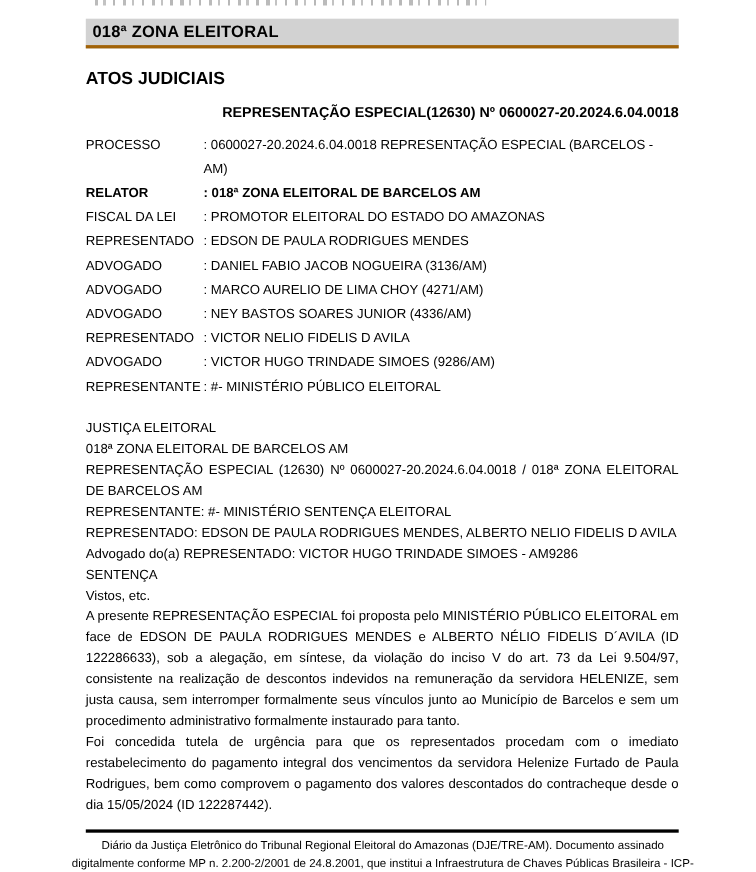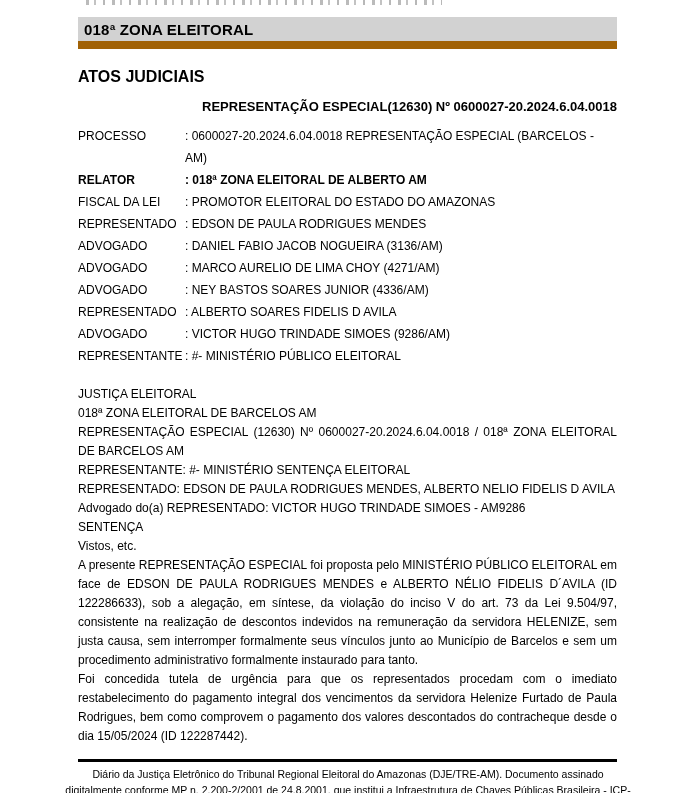--- a/index.html
+++ b/index.html
@@ -16,21 +16,21 @@
     background:repeating-linear-gradient(90deg,
       #8d8d8d 0 3px, transparent 3px 8px,
       #9a9a9a 8px 10px, transparent 10px 17px,
       #888 17px 19px, transparent 19px 26px);
     opacity:.6;
   }
   .page { position:absolute; left:78px; top:17px; width:539px; }
 
   .bar {
     background:#d2d2d2;
-    border-bottom:8px solid #a16207;
+    border-bottom:3px solid #a16207;
     font-weight:bold; font-size:15px;
     padding:4px 6px 3px 6px;
     letter-spacing:.2px;
   }
   .h-atos   { margin-top:19px; font-size:16px; font-weight:bold; }
   .h-case   { margin-top:13px; font-size:13px; font-weight:bold;text-align:right; }
 
   .ctable { margin-top:11px; font-size:12px; line-height:22px; }
   .trow   { display:flex; }
   .tlabel { width:107px; flex:none; }
@@ -62,21 +62,21 @@
   <div class="h-case">REPRESENTAÇÃO ESPECIAL(12630) Nº 0600027-20.2024.6.04.0018</div>
 
   <div class="ctable">
   <div class="trow">
     <div class="tlabel">PROCESSO</div>
     <div class="tvalue">: 0600027-20.2024.6.04.0018 REPRESENTAÇÃO ESPECIAL (BARCELOS - AM)</div>
   </div>
 
   <div class="trow bold">
     <div class="tlabel">RELATOR</div>
-    <div class="tvalue">: 018ª ZONA ELEITORAL DE ALBERTO AM</div>
+    <div class="tvalue">: 018ª ZONA ELEITORAL DE BARCELOS AM</div>
   </div>
 
   <div class="trow">
     <div class="tlabel">FISCAL DA LEI</div>
     <div class="tvalue">: PROMOTOR ELEITORAL DO ESTADO DO AMAZONAS</div>
   </div>
 
   <div class="trow">
     <div class="tlabel">REPRESENTADO</div>
     <div class="tvalue">: EDSON DE PAULA RODRIGUES MENDES</div>
@@ -92,21 +92,21 @@
     <div class="tvalue">: MARCO AURELIO DE LIMA CHOY (4271/AM)</div>
   </div>
 
   <div class="trow">
     <div class="tlabel">ADVOGADO</div>
     <div class="tvalue">: NEY BASTOS SOARES JUNIOR (4336/AM)</div>
   </div>
 
   <div class="trow">
     <div class="tlabel">REPRESENTADO</div>
-    <div class="tvalue">: ALBERTO SOARES FIDELIS D AVILA</div>
+    <div class="tvalue">: VICTOR NELIO FIDELIS D AVILA</div>
   </div>
 
   <div class="trow">
     <div class="tlabel">ADVOGADO</div>
     <div class="tvalue">: VICTOR HUGO TRINDADE SIMOES (9286/AM)</div>
   </div>
 
   <div class="trow">
     <div class="tlabel">REPRESENTANTE</div>
     <div class="tvalue">: #- MINISTÉRIO PÚBLICO ELEITORAL</div>

